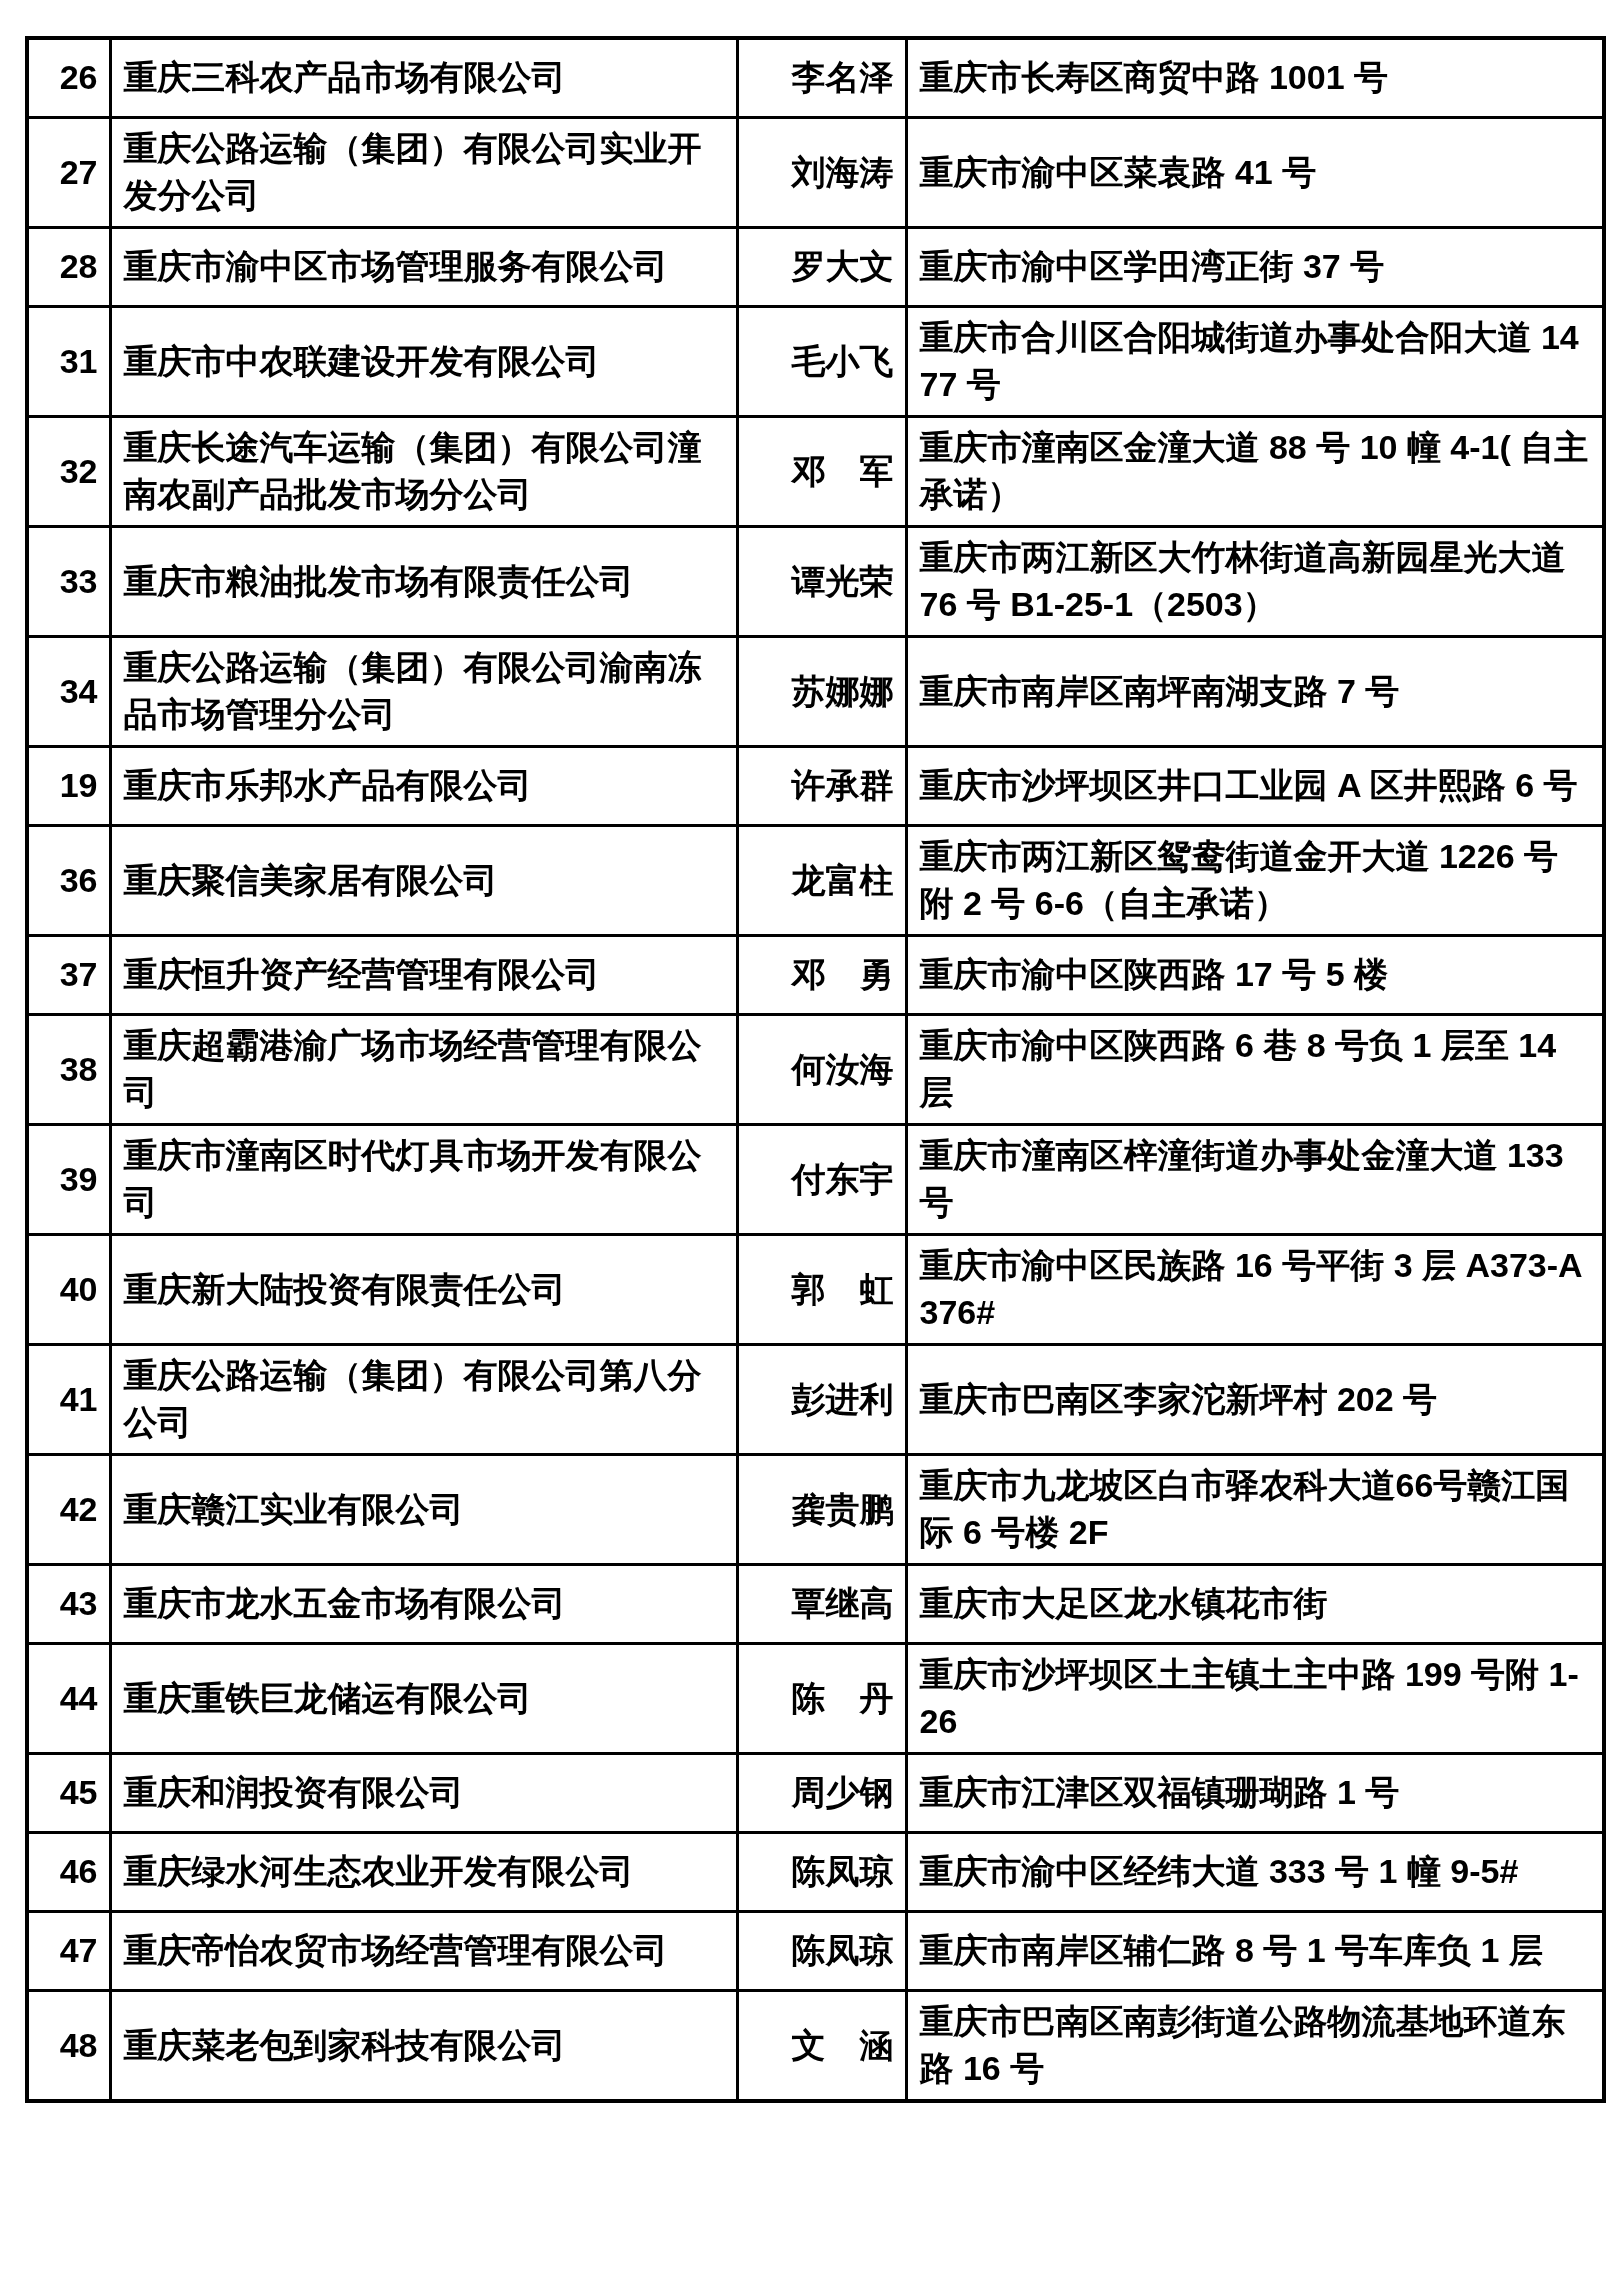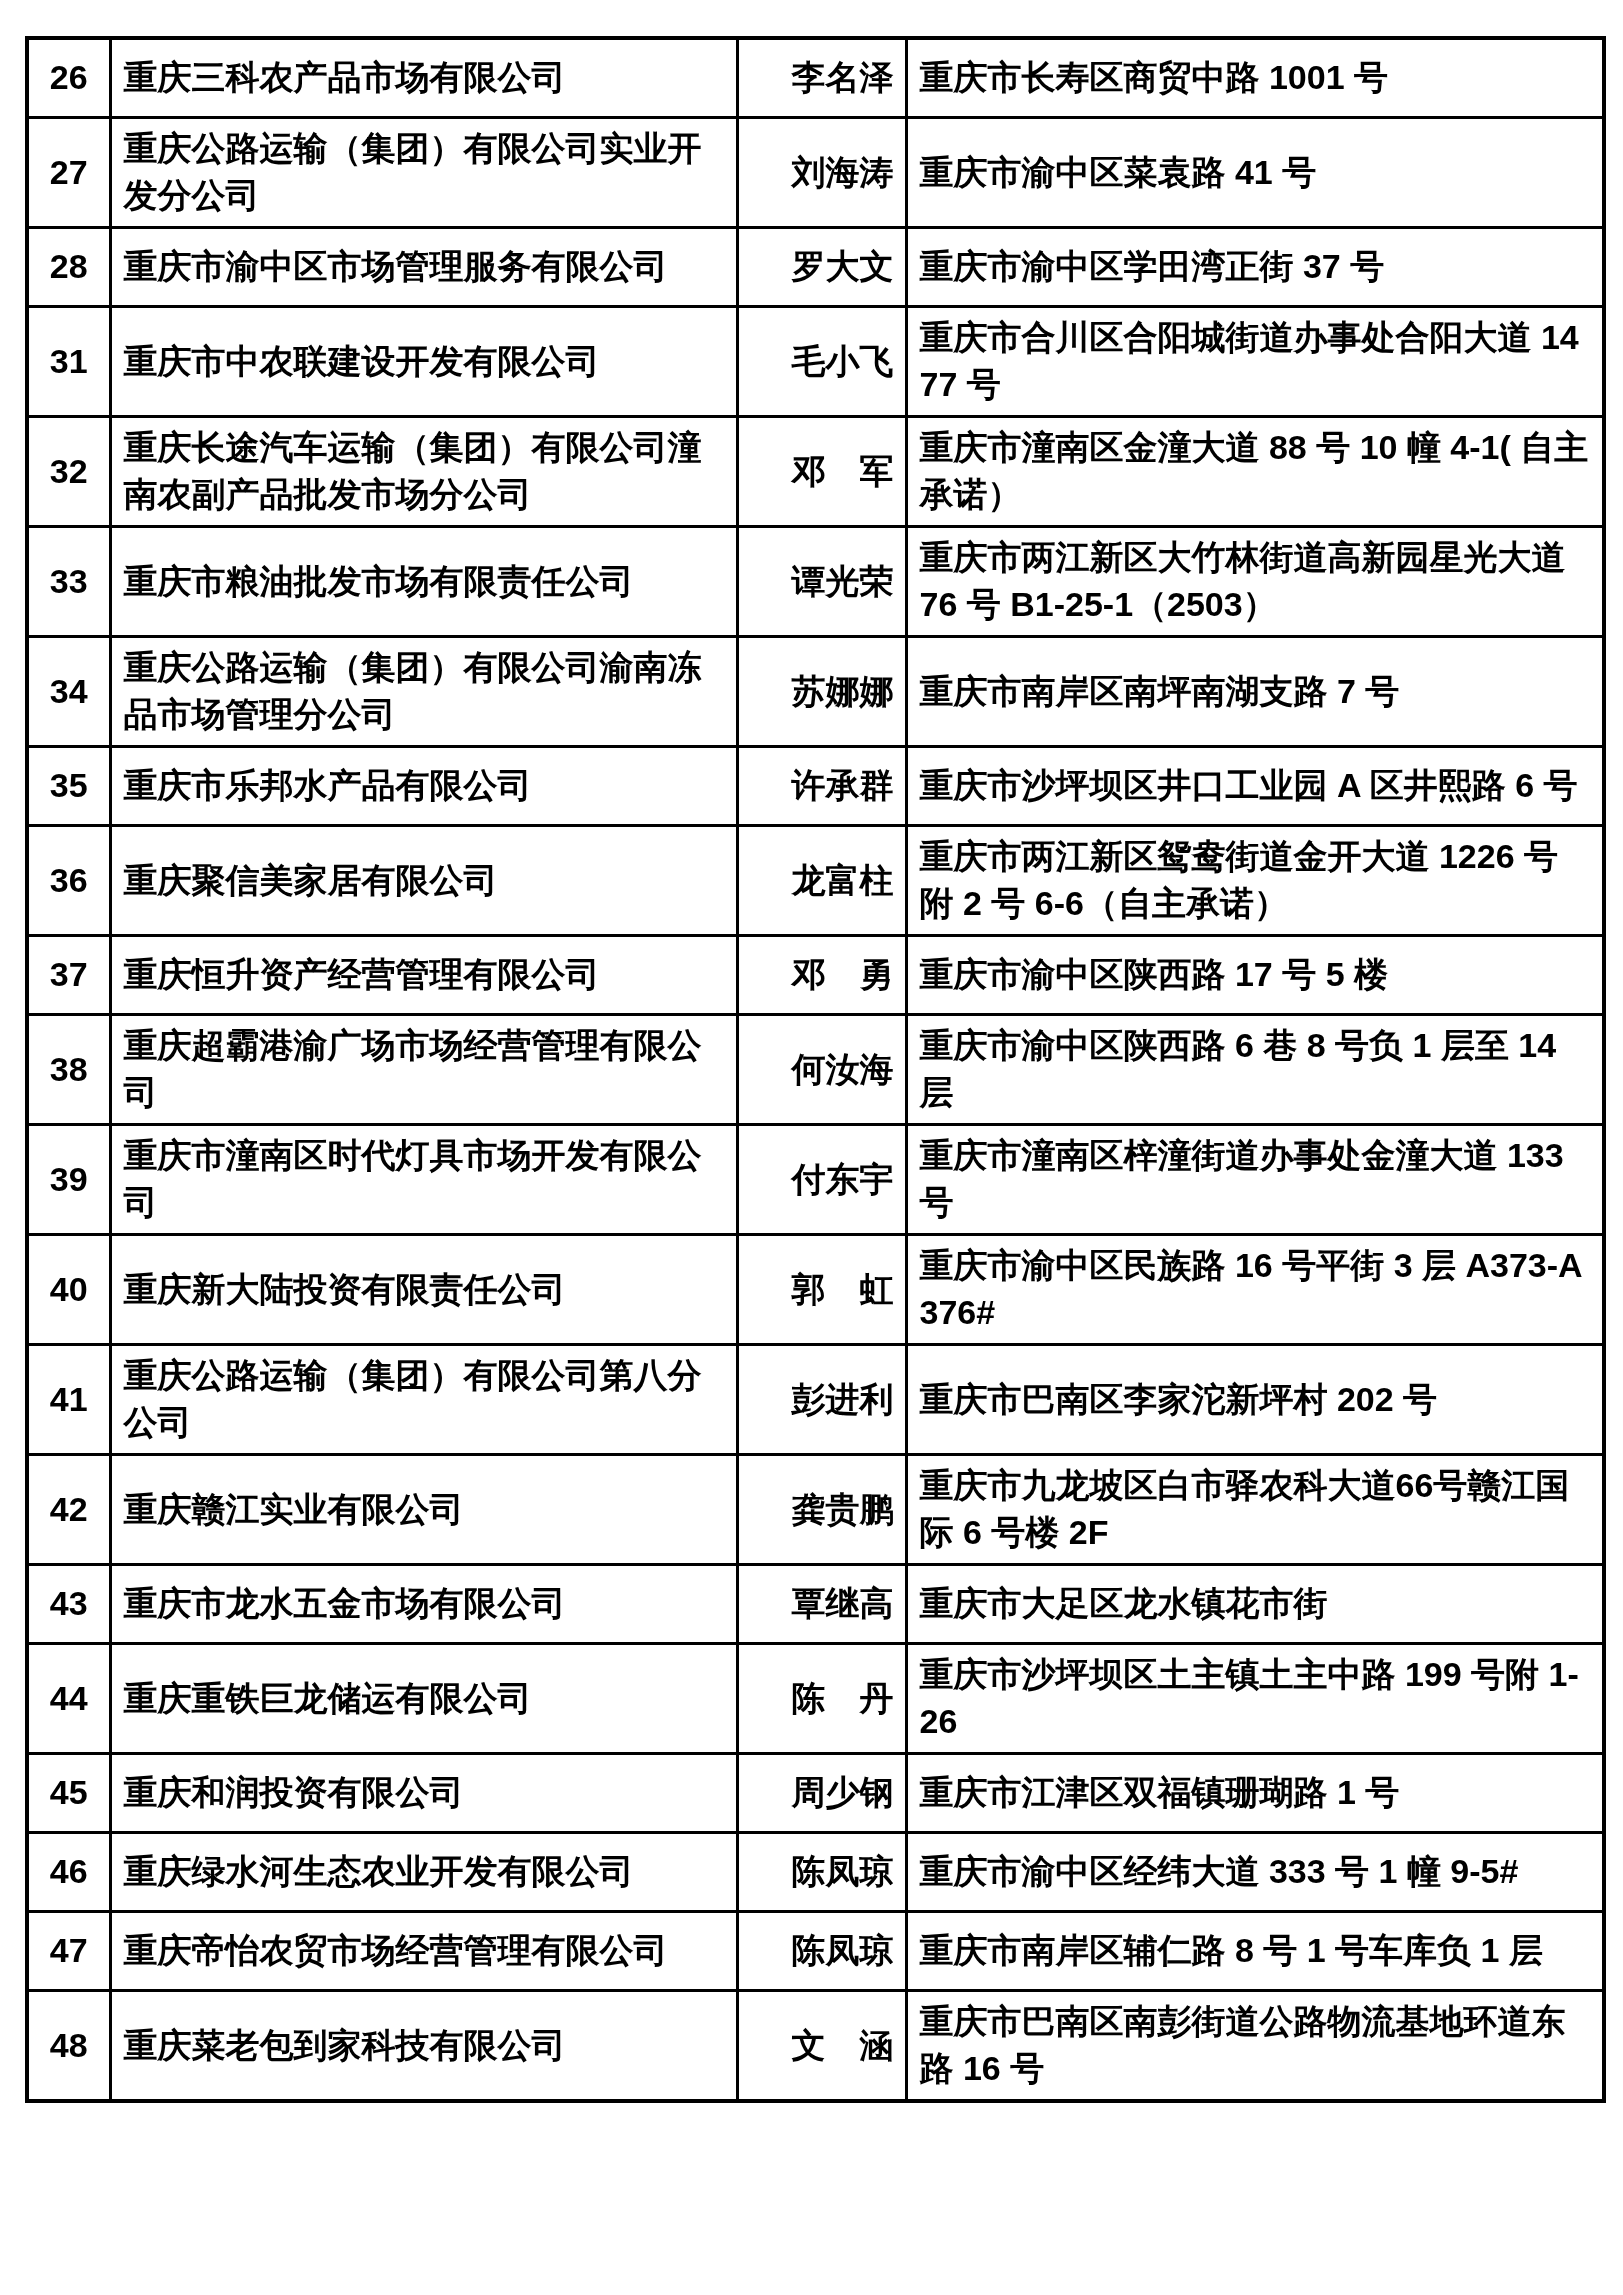--- a/index.html
+++ b/index.html
@@ -34,21 +34,21 @@
     border: 3.3px solid #000000;
     font-size: 34px;
     font-weight: bold;
     line-height: 47px;
     vertical-align: middle;
     padding: 6.5px 11.5px;
     overflow: hidden;
     word-break: break-all;
   }
   td.cell-no {
-    text-align: center;
+    text-align: right;
     padding: 6.5px 3.3px;
   }
   td.cell-company {
     text-align: left;
     padding-left: 39px;
     padding-right: 19.6px;
   }
   td.cell-person {
     text-align: right;
     padding: 6.5px 4.9px;
@@ -107,21 +107,21 @@
     <td class="cell-person">谭光荣</td>
     <td class="cell-address">重庆市两江新区大竹林街道高新园星光大道 76 号 B1-25-1（2503）</td>
   </tr>
         <tr>
     <td class="cell-no">34</td>
     <td class="cell-company">重庆公路运输（集团）有限公司渝南冻品市场管理分公司</td>
     <td class="cell-person">苏娜娜</td>
     <td class="cell-address">重庆市南岸区南坪南湖支路 7 号</td>
   </tr>
         <tr>
-    <td class="cell-no">35</td>
+    <td class="cell-no">19</td>
     <td class="cell-company">重庆市乐邦水产品有限公司</td>
     <td class="cell-person">许承群</td>
     <td class="cell-address">重庆市沙坪坝区井口工业园 A 区井熙路 6 号</td>
   </tr>
         <tr>
     <td class="cell-no">36</td>
     <td class="cell-company">重庆聚信美家居有限公司</td>
     <td class="cell-person">龙富柱</td>
     <td class="cell-address">重庆市两江新区鸳鸯街道金开大道 1226 号附 2 号 6-6（自主承诺）</td>
   </tr>

